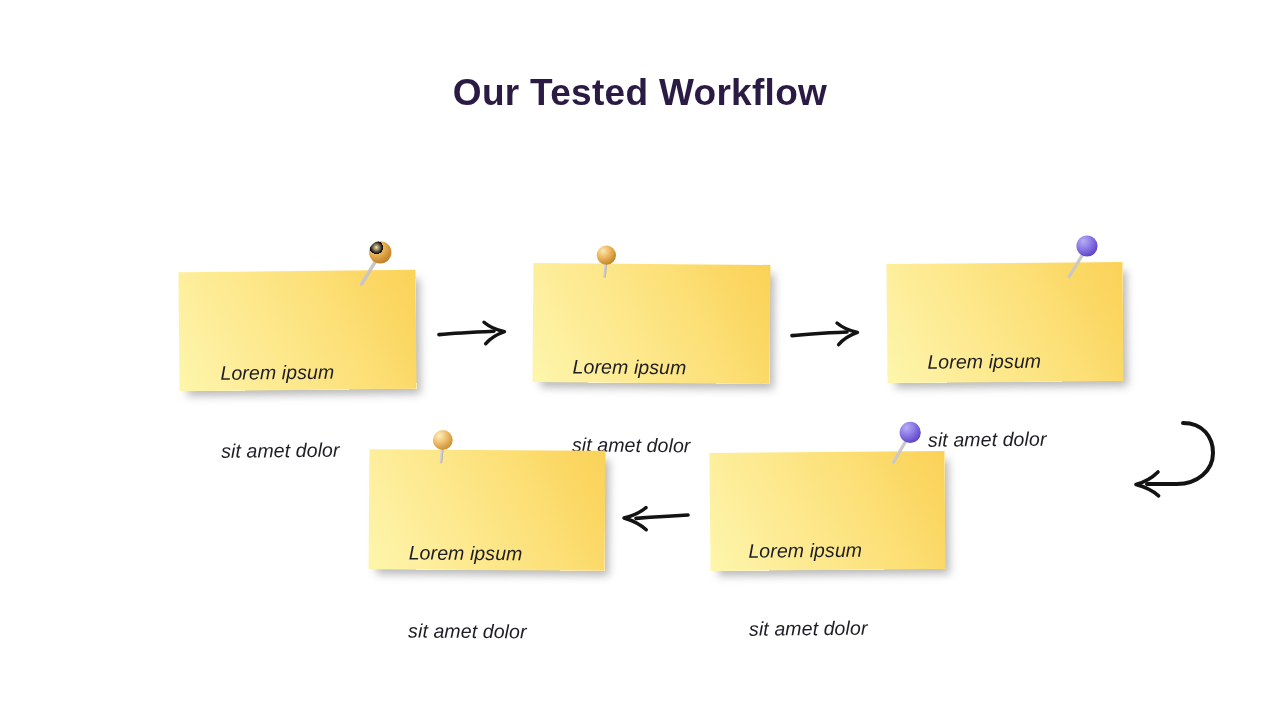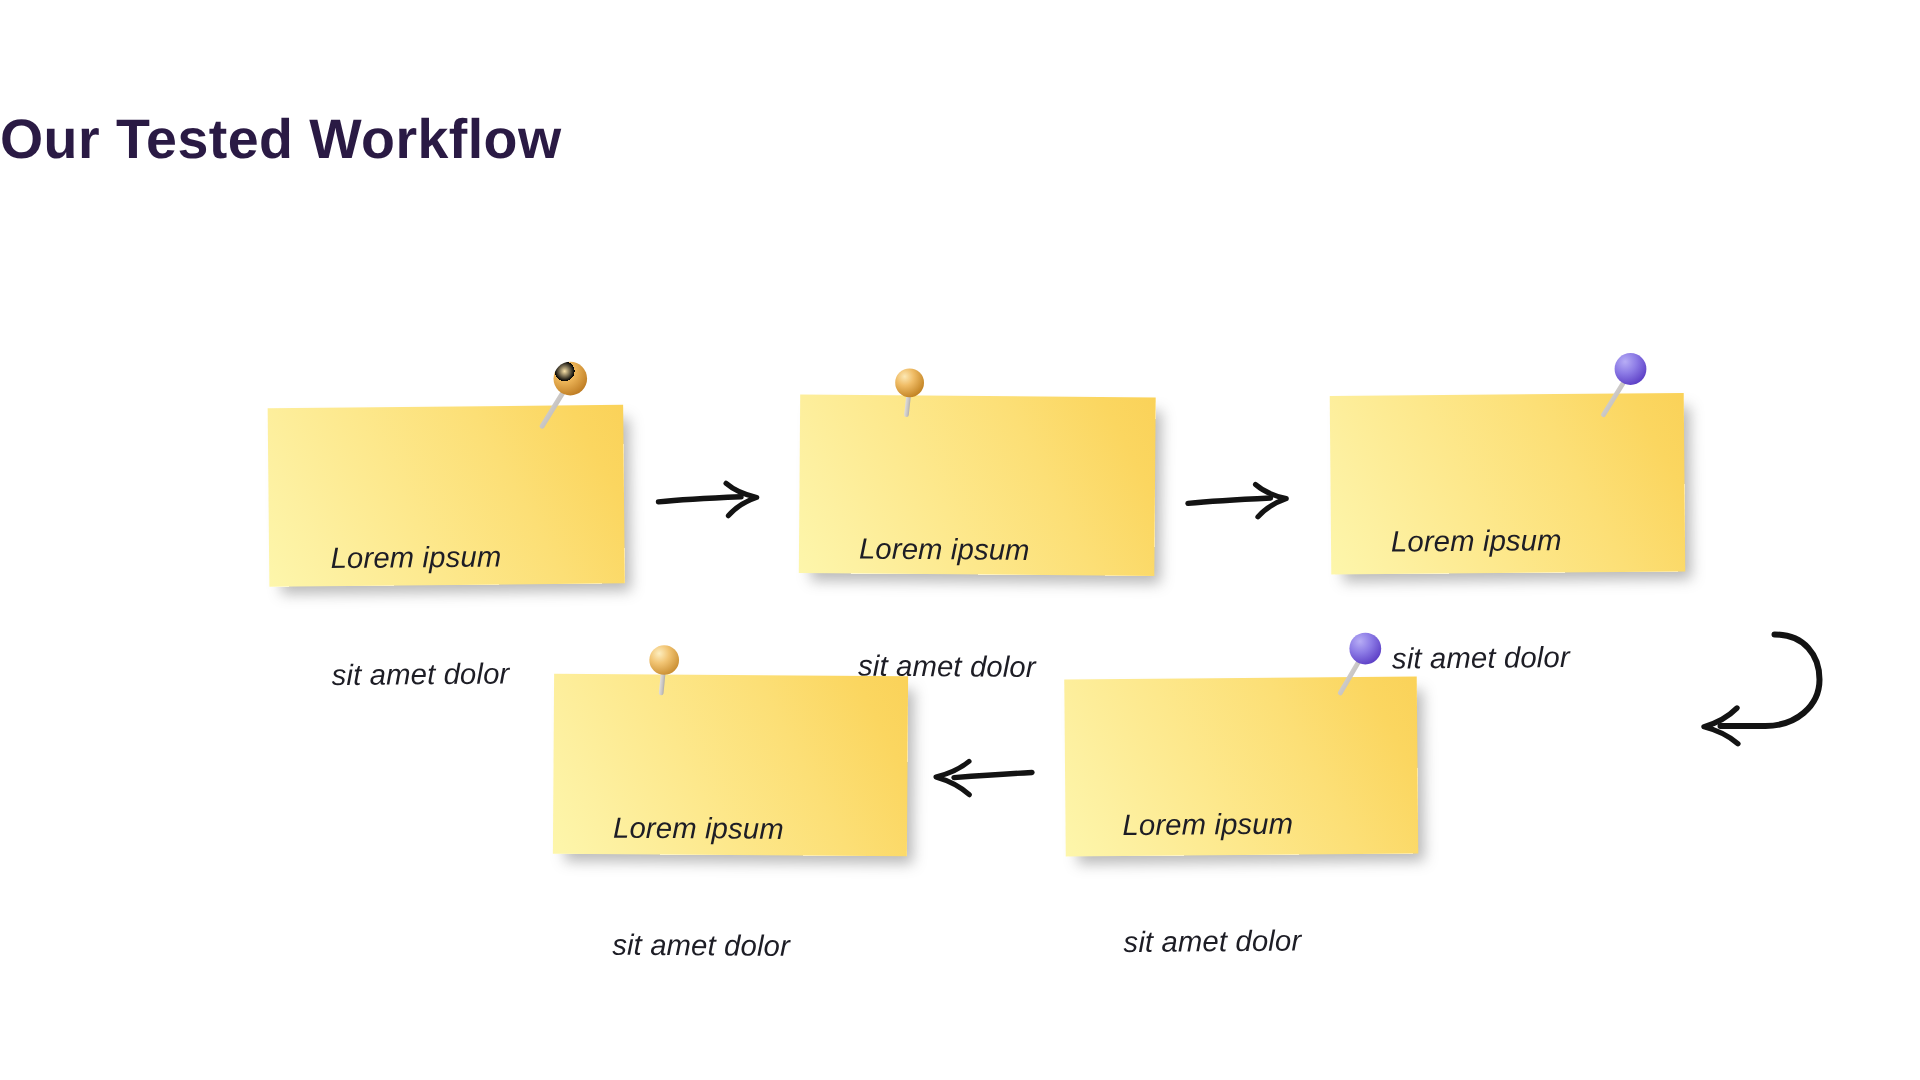--- a/index.html
+++ b/index.html
@@ -18,20 +18,21 @@
     background: #ffffff;
     overflow: hidden;
   }
 
   
   #page-title {
     position: absolute;
     left: 0;
     top: 72px;
     width: 1280px;
+    text-align: center;
     font-family: "Liberation Sans", sans-serif;
     font-size: 37px;
     font-weight: bold;
     letter-spacing: 0.3px;
     color: #2a1a44;
     white-space: nowrap;
   }
 
   
   .note {

